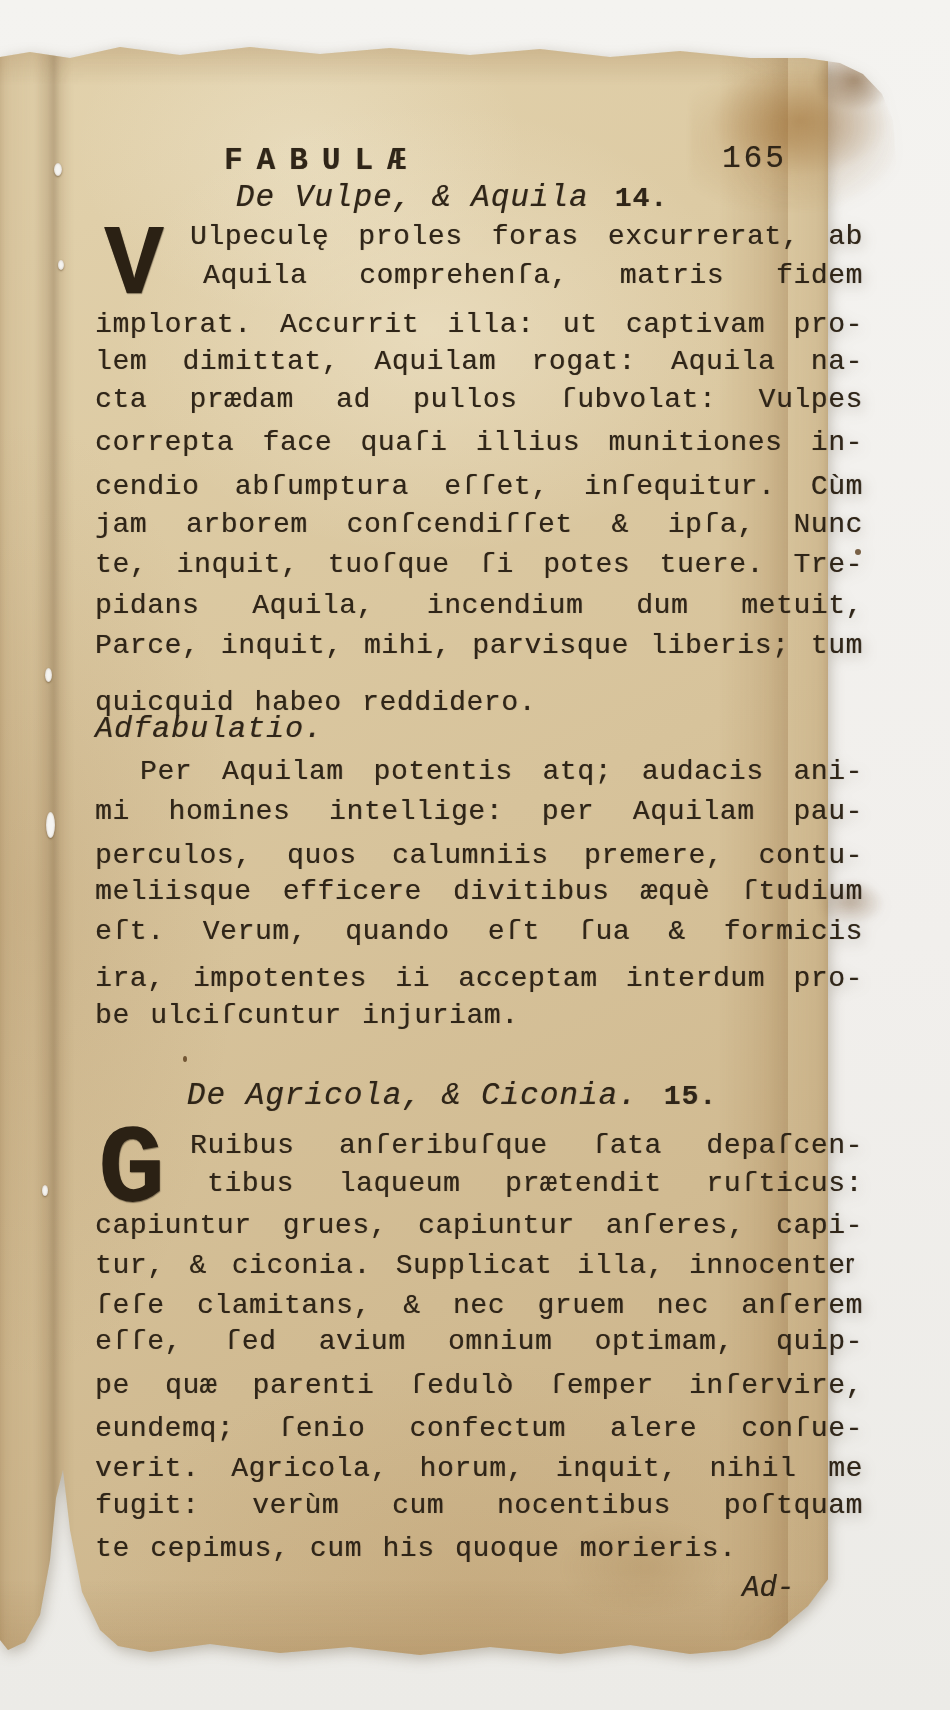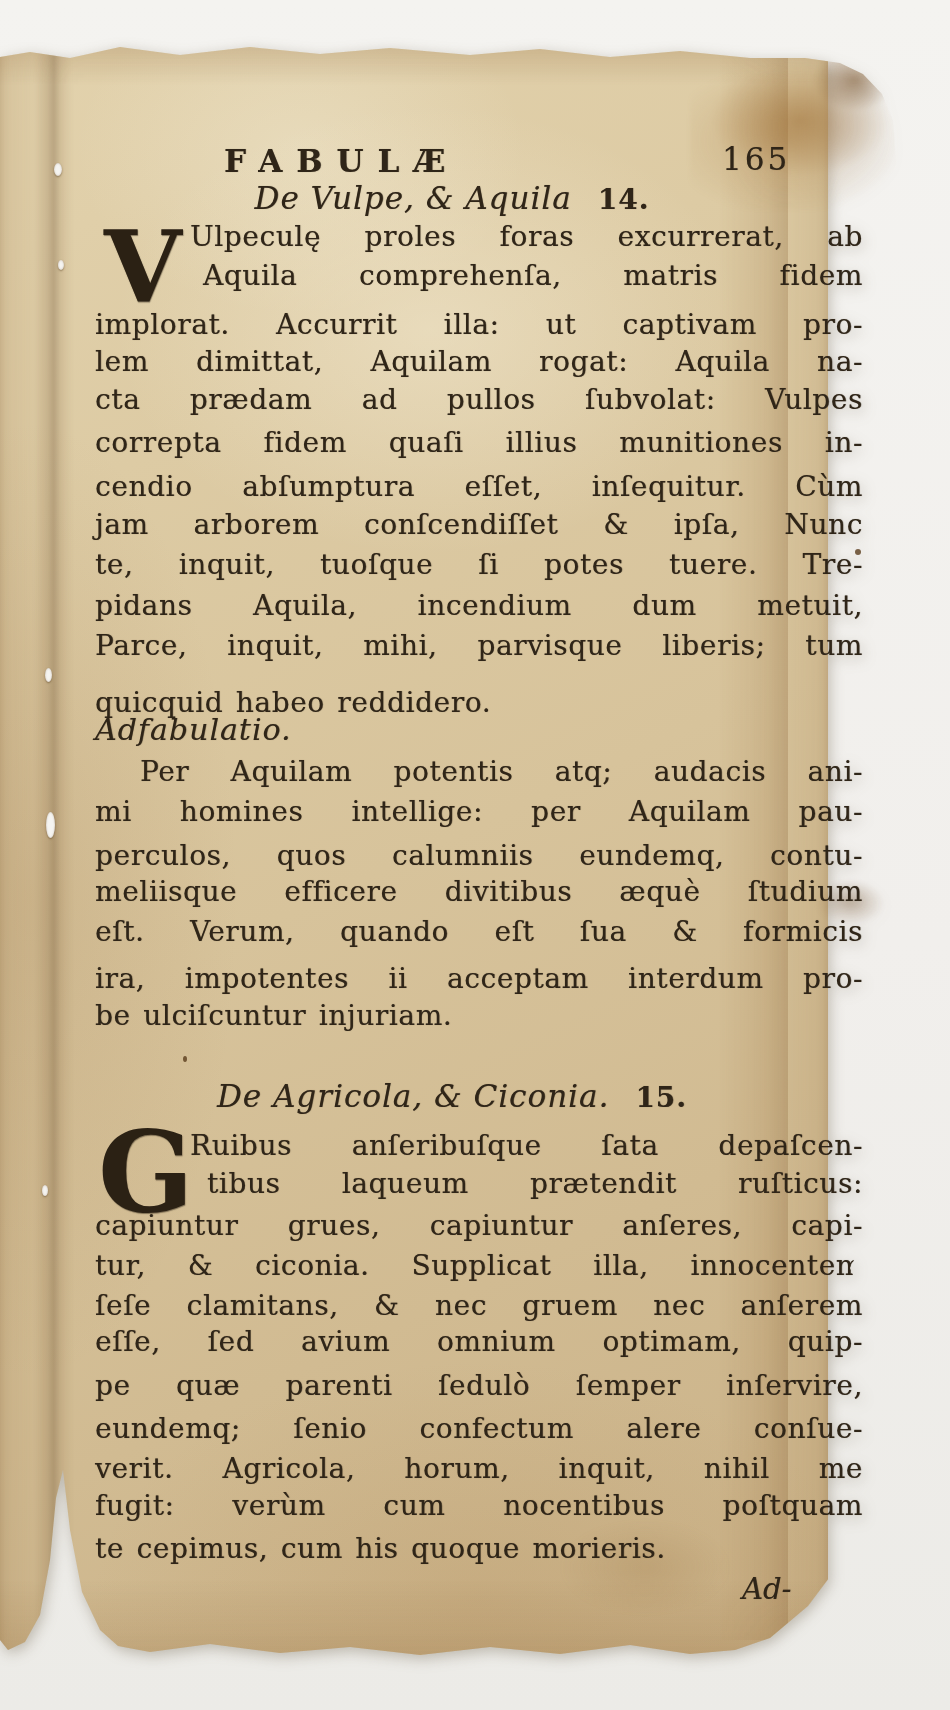--- a/index.html
+++ b/index.html
@@ -2,21 +2,21 @@
 <html><head>
 <meta charset="utf-8">
 <style>
   html,body{margin:0;padding:0;}
   body{
     width:950px;height:1710px;
     background:linear-gradient(180deg,#f4f3f0 0%,#f1efec 55%,#ecebe7 100%);
     font-family:"DejaVu Serif","Liberation Serif",serif;
     overflow:hidden;
   }
-  .scan{position:relative;width:828px;height:1710px;}
+  .scan{position:relative;width:828px;height:1710px;font-family:Liberation Mono, monospace;}
   .paper-wrap{position:absolute;inset:0;filter:drop-shadow(2px 4px 7px rgba(110,100,80,.38));}
   .paper{
     position:absolute;inset:0;
     background:
       radial-gradient(ellipse 420px 300px at 430px 330px, rgba(246,238,216,.45), rgba(246,238,216,0) 75%),
       radial-gradient(ellipse 300px 220px at 300px 150px, rgba(243,236,214,.4), rgba(243,236,214,0) 75%),
       radial-gradient(ellipse 520px 320px at 480px 1600px, rgba(168,128,76,.18), rgba(168,128,76,0) 75%),
       radial-gradient(ellipse 260px 600px at 30px 900px, rgba(165,130,85,.22), rgba(165,130,85,0) 80%),
       linear-gradient(155deg,#e3d3ae 0%,#ddcba4 25%,#d7c39b 50%,#d1bb92 72%,#c9b086 100%);
     box-shadow:inset 0 0 70px rgba(140,100,55,.28), inset 0 0 10px rgba(120,85,45,.25);
@@ -100,32 +100,32 @@
       <div class="fable-head ink" style="top:182px;">
         <span>De Vulpe, &amp; Aquila</span><span class="num">14.</span>
       </div>
 
       <div class="dropcap" style="left:104px;top:217px;">V</div>
       <div class="line ink" style="top:220px;padding-left:95px;">Ulpeculę proles foras excurrerat, ab</div>
       <div class="line ink" style="top:259px;padding-left:108px;">Aquila comprehenſa, matris fidem</div>
       <div class="line ink" style="top:308px;">implorat. Accurrit illa: ut captivam pro-</div>
       <div class="line ink" style="top:345px;">lem dimittat, Aquilam rogat: Aquila na-</div>
       <div class="line ink" style="top:383px;">cta prædam ad pullos ſubvolat: Vulpes</div>
-      <div class="line ink" style="top:426px;">correpta fidem quaſi illius munitiones in-</div>
+      <div class="line ink" style="top:426px;">correpta face quaſi illius munitiones in-</div>
       <div class="line ink" style="top:470px;">cendio abſumptura eſſet, inſequitur. Cùm</div>
       <div class="line ink" style="top:508px;">jam arborem conſcendiſſet &amp; ipſa, Nunc</div>
       <div class="line ink" style="top:548px;">te, inquit, tuoſque ſi potes tuere. Tre-</div>
       <div class="line ink" style="top:589px;">pidans Aquila, incendium dum metuit,</div>
       <div class="line ink" style="top:629px;">Parce, inquit, mihi, parvisque liberis; tum</div>
       <div class="line end ink" style="top:686px;">quicquid habeo reddidero.</div>
 
       <div class="moral-head ink" style="top:712px;">Adfabulatio.</div>
       <div class="line ink" style="top:755px;padding-left:45px;">Per Aquilam potentis atq; audacis ani-</div>
       <div class="line ink" style="top:795px;">mi homines intellige: per Aquilam pau-</div>
-      <div class="line ink" style="top:839px;">perculos, quos calumniis eundemq, contu-</div>
+      <div class="line ink" style="top:839px;">perculos, quos calumniis premere, contu-</div>
       <div class="line ink" style="top:875px;">meliisque efficere divitibus æquè ſtudium</div>
       <div class="line ink" style="top:915px;">eſt. Verum, quando eſt ſua &amp; formicis</div>
       <div class="line ink" style="top:962px;">ira, impotentes ii acceptam interdum pro-</div>
       <div class="line end ink" style="top:999px;">be ulciſcuntur injuriam.</div>
 
       <div class="fable-head ink" style="top:1080px;">
         <span>De Agricola, &amp; Ciconia.</span><span class="num">15.</span>
       </div>
 
       <div class="dropcap" style="left:98px;top:1116px;font-size:112px;">G</div>

